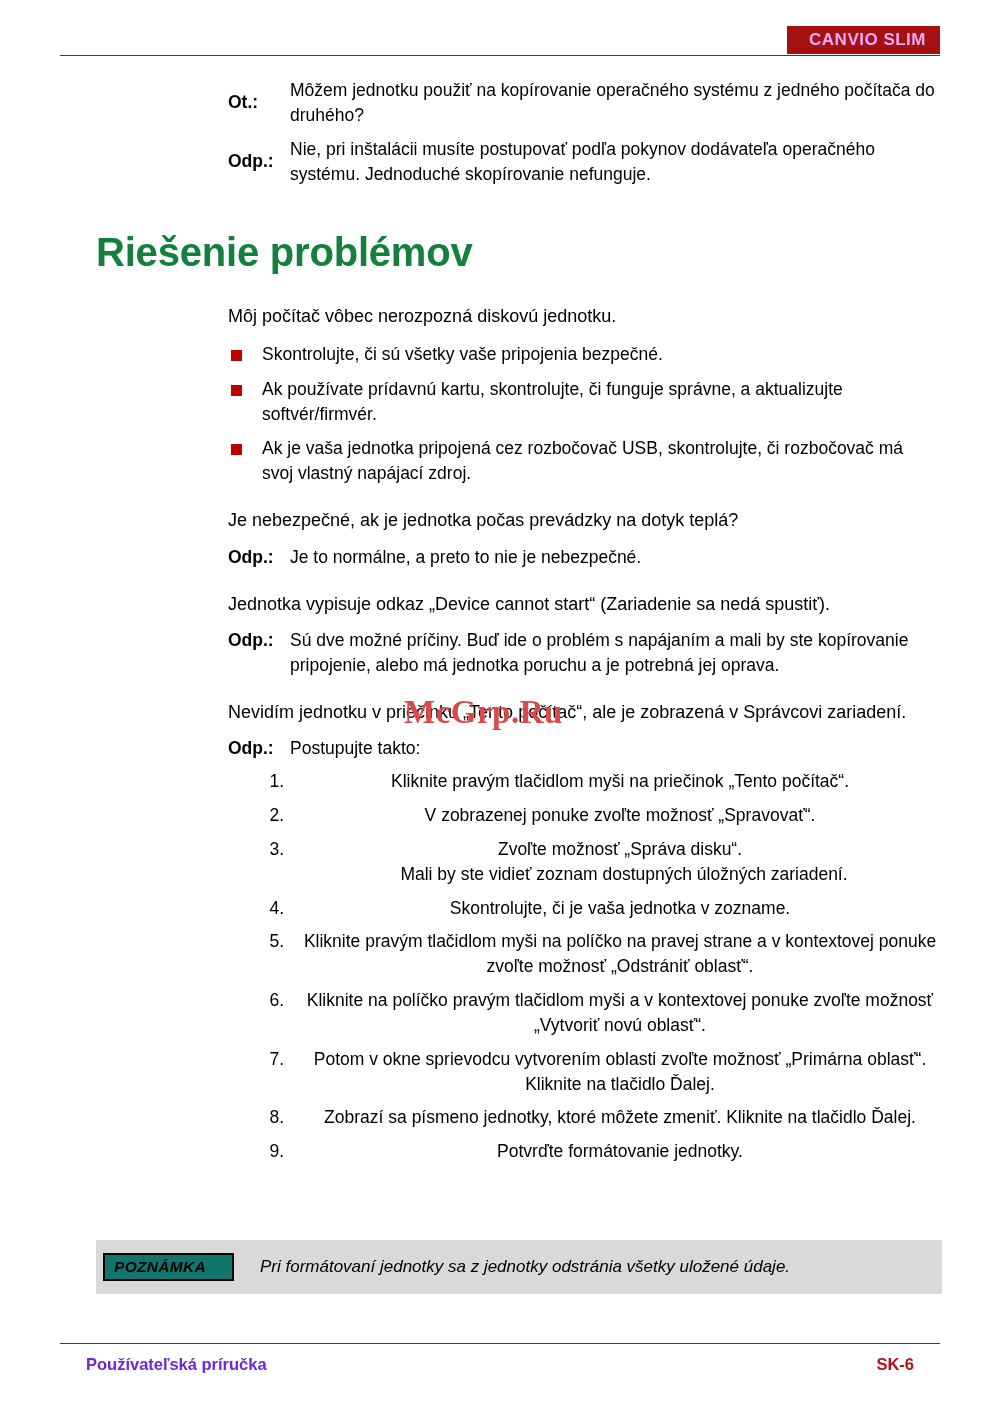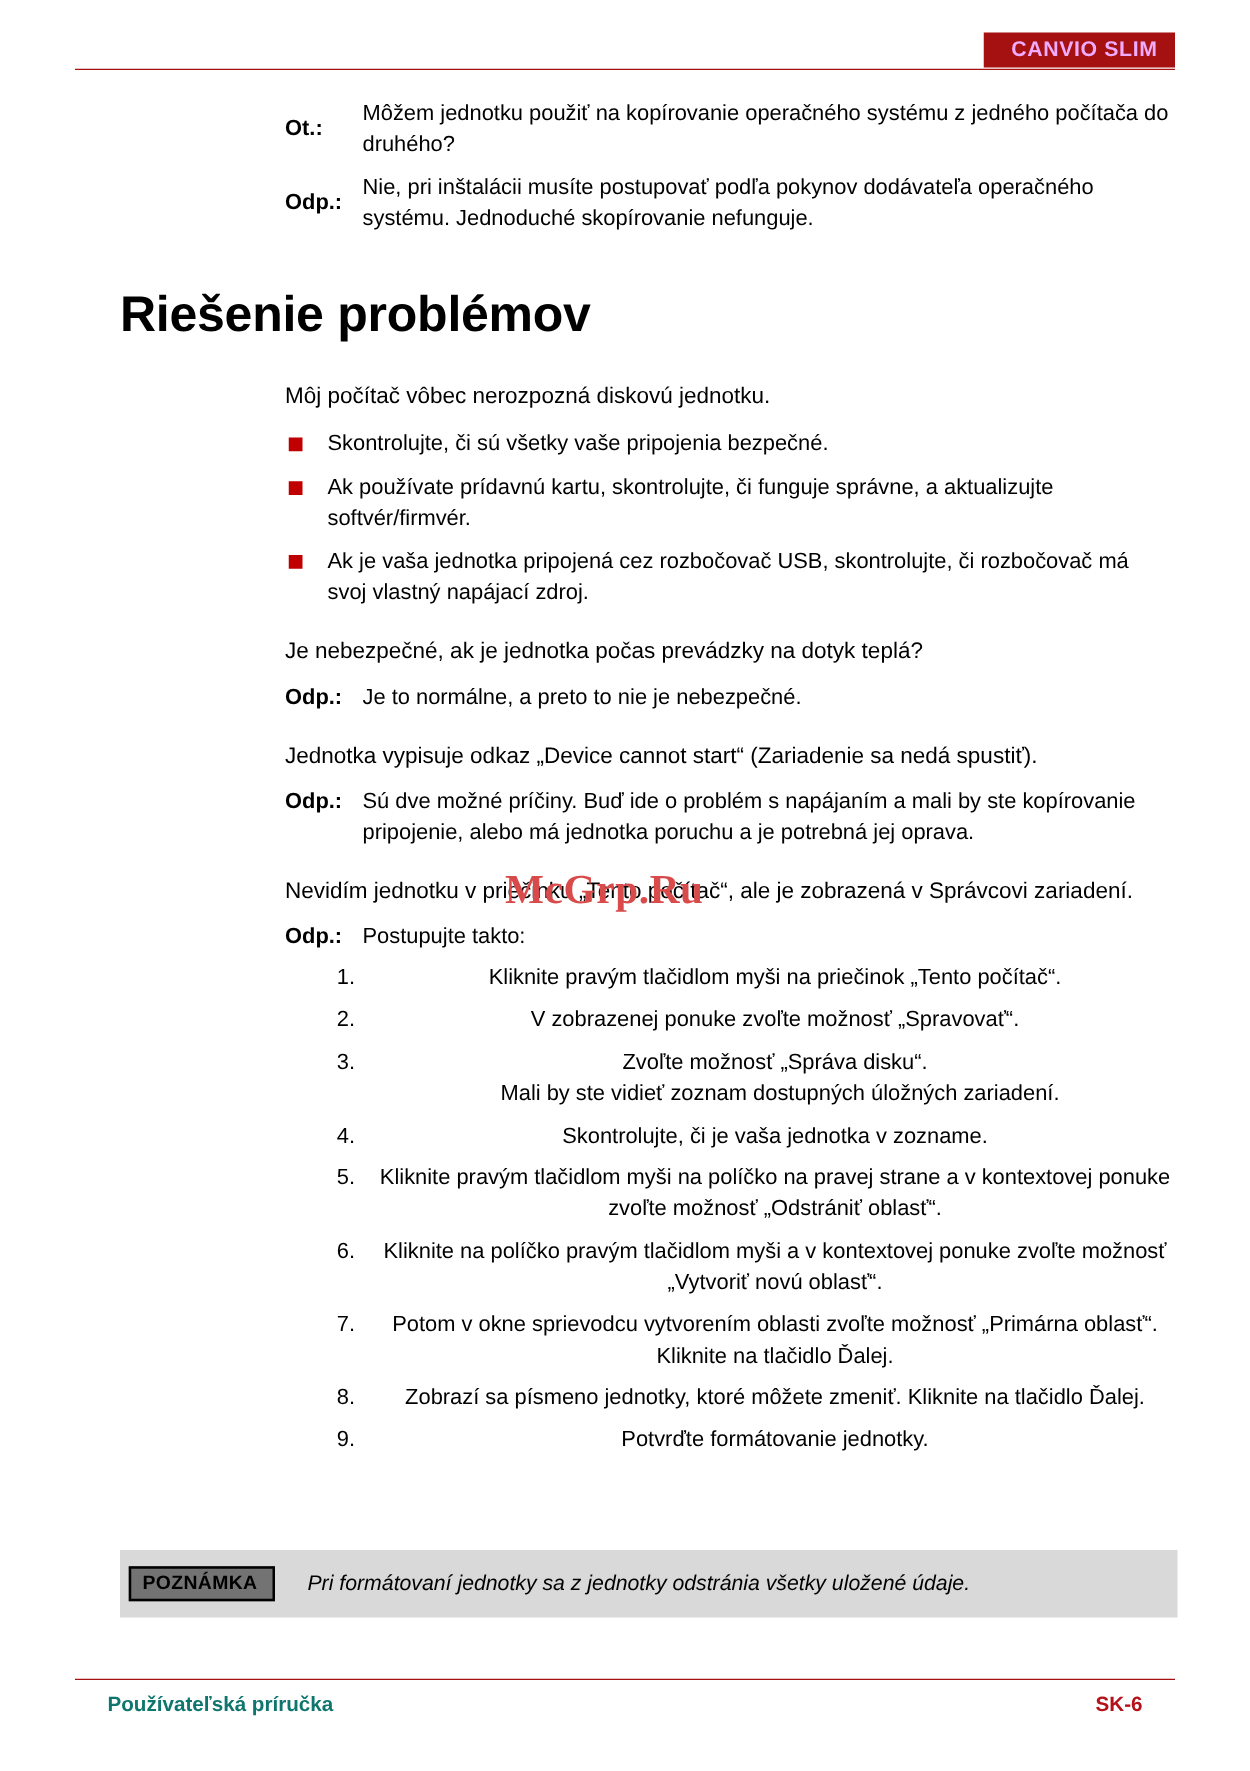--- a/index.html
+++ b/index.html
@@ -81,21 +81,21 @@
   }
   .qa-text {
     flex: 1;
   }
   .qa-row.second {
     margin-top: 9px;
   }
 
   
   h1.section-title {
-    color: #000000;
+    color: #15803d;
     font-size: 40px;
     font-weight: bold;
     margin: 44px 0 0 0;
     line-height: 1.1;
     letter-spacing: -0.2px;
   }
 
   
   .body-block {
     margin-left: 132px;
@@ -192,26 +192,27 @@
     top: 1240px;
     width: 846px;
     height: 54px;
     background: #d9d9d9;
     display: flex;
     align-items: center;
   }
   .note-tag {
     margin-left: 7px;
     border: 2px solid #000;
-    background: #737373;
+    background: #0f766e;
     font-size: 15.5px;
     font-weight: bold;
-    padding: 4px 12px 5px 9px;
+    padding: 4px 26px 5px 9px;
     line-height: 1;
     letter-spacing: 0.3px;
+    font-style: italic;
   }
   .note-text {
     margin-left: 26px;
     font-style: italic;
     font-size: 17px;
   }
 
   
   .footer {
     position: absolute;
@@ -224,21 +225,21 @@
     position: absolute;
     left: 0;
     right: 0;
     top: 0;
     border-top: 1.5px solid #a51010;
   }
   .footer-left {
     position: absolute;
     left: 26px;
     top: 12px;
-    color: #0f766e;
+    color: #6d28d9;
     font-size: 16.5px;
     font-weight: bold;
   }
   .footer-right {
     position: absolute;
     right: 26px;
     top: 12px;
     color: #b41118;
     font-size: 16.5px;
     font-weight: bold;

